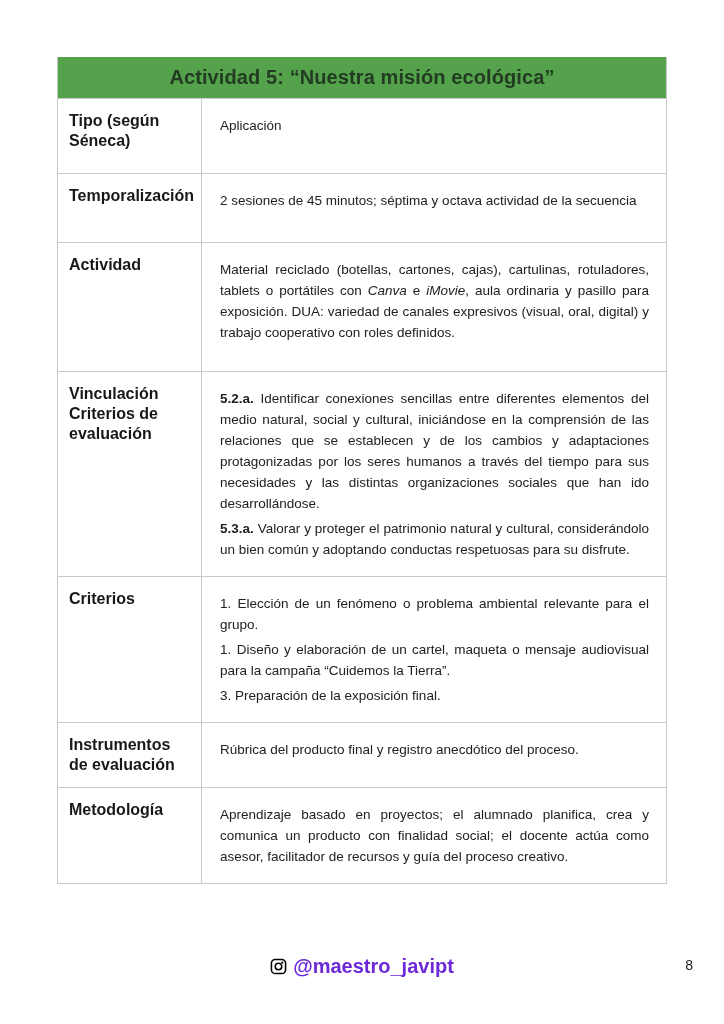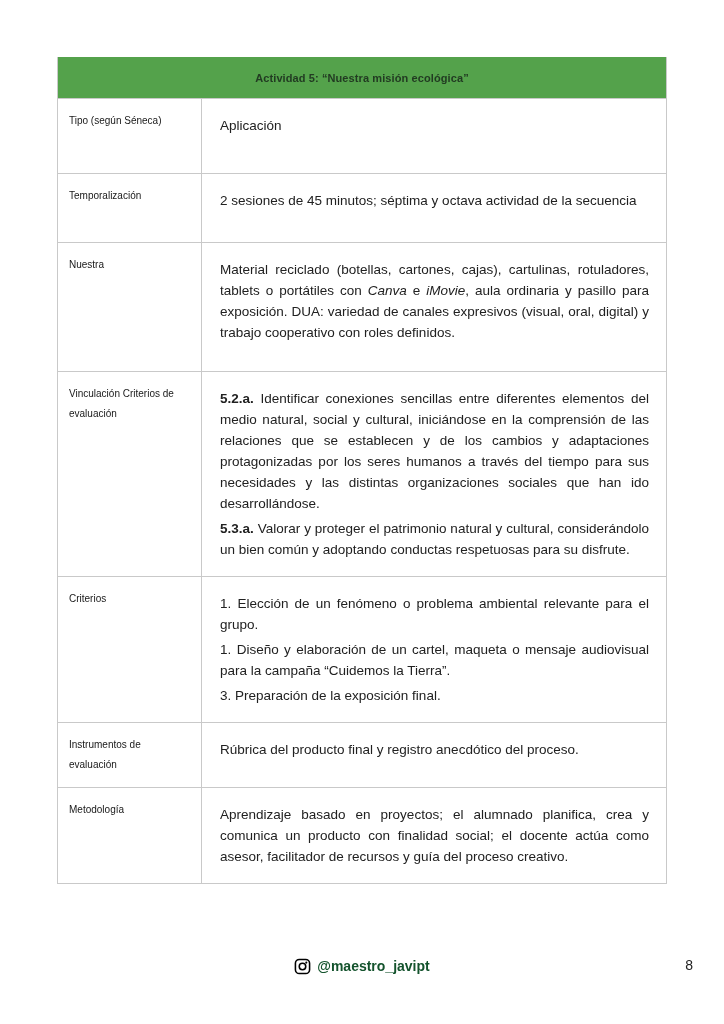--- a/index.html
+++ b/index.html
@@ -11,45 +11,45 @@
   }
   .tbl {
     position:absolute; left:57px; top:57px; width:610px;
     border:1px solid #c9c9c9; border-top:none;
     background:#fff;
   }
   .tbl-header {
     background:var(--green,#54a24b);
     height:41px;
     display:flex; align-items:center; justify-content:center;
-    font-weight:700; font-size:11px;
+    font-weight:700; font-size:20px;
     color:var(--header-text,#223b22);
     letter-spacing:.1px;
   }
   .row { display:flex; border-top:1px solid #c9c9c9; }
   .cell-label {
     width:144px; flex:0 0 144px;
     border-right:1px solid #c9c9c9;
     padding:12px 12px 12px 11px;
-    font-weight:400; font-size:10px; line-height:20px;
+    font-weight:700; font-size:16px; line-height:20px;
     color:#181818;
   }
   .cell-content {
     flex:1;
     padding:12px 13px 12px 14px;
     font-size:13.5px; line-height:21px;
     text-align:justify;
     color:#212121;
   }
   .cell-content .para { margin:4px; }
   .footer {
     position:absolute; left:0; top:953px; width:724px; height:26px;
     display:flex; align-items:center; justify-content:center; gap:6px;
   }
-  .ig-handle { font-weight:700; font-size:14px; color:#14532d; }
+  .ig-handle { font-weight:700; font-size:20px; color:#6d28d9; }
   .ig-icon { display:inline-flex; }
   .page-num {
     position:absolute; right:31px; top:957px;
     font-size:14px; color:#222;
   }
 </style>
 </head>
 <body>
 
 <div class="tbl">
@@ -65,21 +65,21 @@
   </div>
 
   <div class="row" style="min-height:69px">
     <div class="cell-label">Temporalización</div>
     <div class="cell-content">
         <div class="para"><span>2 sesiones de 45 minutos; séptima y octava actividad de la secuencia</span></div>
       </div>
   </div>
 
   <div class="row" style="min-height:129px">
-    <div class="cell-label">Nuestra</div>
+    <div class="cell-label">Actividad</div>
     <div class="cell-content">
         <div class="para"><span>Material reciclado (botellas, cartones, cajas), cartulinas, rotuladores, tablets o portátiles con </span><span style="font-style: italic;">Canva</span><span> e </span><span style="font-style: italic;">iMovie</span><span>, aula ordinaria y pasillo para exposición. DUA: variedad de canales expresivos (visual, oral, digital) y trabajo cooperativo con roles definidos.</span></div>
       </div>
   </div>
 
   <div class="row" style="min-height:199px">
     <div class="cell-label">Vinculación Criterios de evaluación</div>
     <div class="cell-content">
         <div class="para"><span style="font-weight: 700;">5.2.a.</span><span> Identificar conexiones sencillas entre diferentes elementos del medio natural, social y cultural, iniciándose en la comprensión de las relaciones que se establecen y de los cambios y adaptaciones protagonizadas por los seres humanos a través del tiempo para sus necesidades y las distintas organizaciones sociales que han ido desarrollándose.</span></div>
         <div class="para"><span style="font-weight: 700;">5.3.a.</span><span> Valorar y proteger el patrimonio natural y cultural, considerándolo un bien común y adoptando conductas respetuosas para su disfrute.</span></div>

